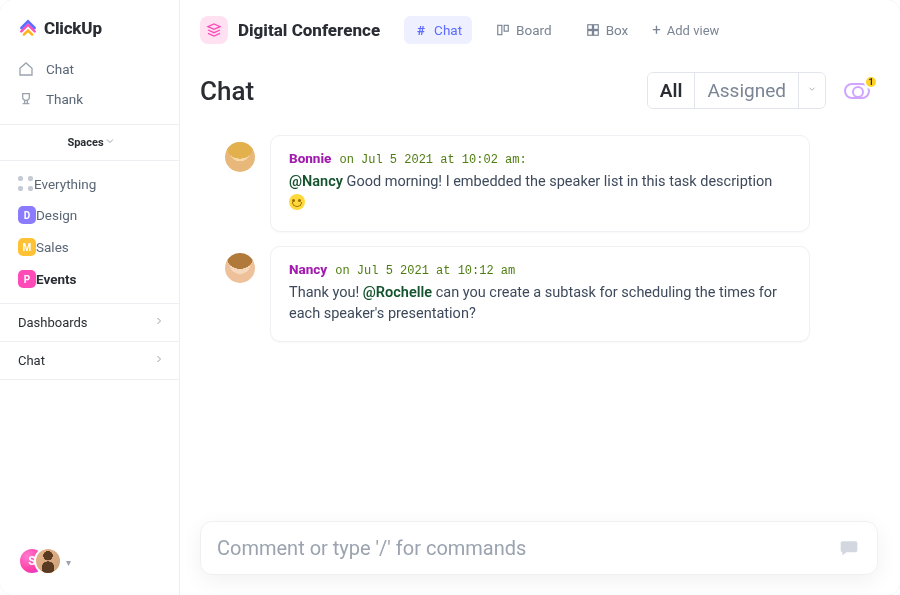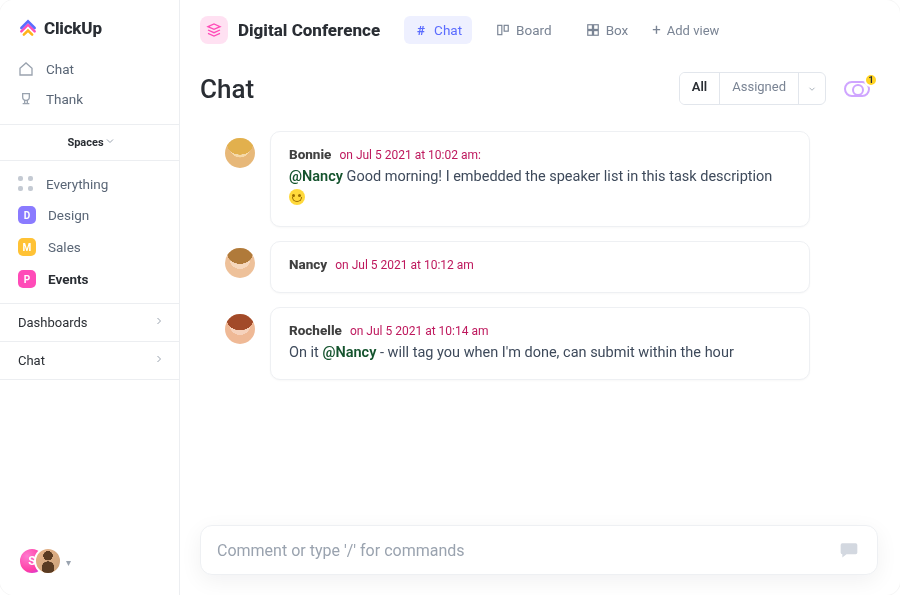--- a/index.html
+++ b/index.html
@@ -19,21 +19,21 @@
   .side-nav { padding: 2px 0 10px 0; }
   .side-item { display: flex; align-items: center; gap: 12px; padding: 7px 18px; font-size: 13.5px; color: #5a6676; cursor: pointer; }
   .side-item .icon { width: 16px; height: 16px; color: #9aa3af; display:flex; align-items:center; justify-content:center;}
   .side-section-head {
     display: flex; align-items: center; justify-content: center;
     padding: 10px 14px 10px 18px; font-size: 11px; font-weight: 700; color: #2a2e34;
     border-top: 1px solid #eceef1; border-bottom: 1px solid #eceef1; cursor: pointer;
   }
   .chev { color:#9aa3af; }
   .spaces-list { padding: 8px 0; }
-  .space-item { display:flex; align-items:center; gap:12px; padding:7px 18px; font-size:13.5px; color:#5a6676; cursor:pointer;}
+  .space-item { display:flex; align-items:center; padding:7px 18px; font-size:13.5px; color:#5a6676; cursor:pointer;}
   .space-badge { width:18px; height:18px; border-radius:5px; display:flex; align-items:center; justify-content:center; font-size:10px; font-weight:700; color:#fff;}
   .dots4 { width:16px; height:16px; display:grid; grid-template-columns:1fr 1fr; grid-template-rows:1fr 1fr; gap:3px;}
   .dots4 span { width:5px; height:5px; border-radius:2px; background:#c4cad3;}
   .space-item.active { color:#2a2e34; font-weight:700;}
   .side-row {
     display:flex; align-items:center; justify-content:space-between; padding:11px 14px 11px 18px;
     font-size:13px; color:#2a2e34; border-top:1px solid #eceef1; cursor:pointer;
   }
   .sidebar-spacer { flex:1; }
   .sidebar-foot { padding: 12px 18px 18px 18px; display:flex; align-items:center; gap:6px;}
@@ -55,21 +55,21 @@
   .tabs { display:flex; align-items:center; gap:14px; margin-left:6px;}
   .tab { display:flex; align-items:center; gap:6px; padding:6px 10px; font-size:13.5px; color:#7a8494; border-radius:6px; cursor:pointer;}
   .tab.active { color:#5b6cff; background:#eef0ff;}
   .tab .ticon { width:14px; height:14px; display:flex; align-items:center; justify-content:center;}
   .addview { display:flex; align-items:center; gap:6px; font-size:13px; color:#7a8494; cursor:pointer;}
 
   .subbar { display:flex; align-items:center; justify-content:space-between; padding: 18px 26px 10px 20px;}
   .chat-title { font-size:26px; font-weight:500; color:#2a2e34; }
   .filters { display:flex; align-items:center; gap:18px;}
   .seg { display:flex; border:1px solid #e2e6ec; border-radius:6px; overflow:hidden;}
-  .seg-btn { padding:6px 12px; font-size:13px; color:#7a8494; background:#fff; cursor:pointer;}
+  .seg-btn { padding:6px 12px; font-size:19px; color:#7a8494; background:#fff; cursor:pointer;}
   .seg-btn.active { color:#2a2e34; font-weight:600;}
   .seg-div { width:1px; background:#e2e6ec;}
   .seg-drop { padding:6px 8px; color:#9aa3af;}
   .eye-wrap { position:relative; width:30px; height:24px;}
   .eye { width:26px; height:16px; border:2px solid #cfa5ff; border-radius:60% / 100%; position:absolute; top:4px; left:0;}
   .eye::after{content:"";position:absolute;width:8px;height:8px;border:2px solid #cfa5ff;border-radius:50%;top:1px;left:6px;}
   .eye-badge{ position:absolute; top:-4px; right:-4px; width:14px; height:14px; border-radius:50%; background:#ffd324; color:#2a2e34; font-size:9px; font-weight:700; display:flex; align-items:center; justify-content:center; border:2px solid #fff;}
 
   .messages { flex:1; overflow:auto; padding: 6px 26px 10px 26px;}
   .msg { position:relative; margin: 10px 0 14px 64px; max-width: 540px; background:#fff; border:1px solid #eef0f3; border-radius:10px; padding: 14px 18px 16px 18px; box-shadow: 0 1px 2px rgba(16,24,40,0.03);}
@@ -77,31 +77,31 @@
   .msg .avatar.b { background: radial-gradient(circle at 50% 30%, #f5d9a8 0 40%, #e7b879 41% 100%);}
   .msg .avatar.b::after{content:"";position:absolute;inset:0;background:
     radial-gradient(ellipse 70% 55% at 50% 22%, #e2b04d 0 60%, transparent 61%);}
   .msg .avatar.n { background: radial-gradient(circle at 50% 35%, #f6d8bd 0 42%, #eec19a 43% 100%);}
   .msg .avatar.n::after{content:"";position:absolute;inset:0;background:
     radial-gradient(ellipse 72% 56% at 50% 20%, #b07a3a 0 58%, transparent 59%);}
   .msg .avatar.r { background: radial-gradient(circle at 50% 35%, #f6d2bc 0 42%, #efb996 43% 100%);}
   .msg .avatar.r::after{content:"";position:absolute;inset:0;background:
     radial-gradient(ellipse 74% 58% at 50% 20%, #a24a29 0 58%, transparent 59%);}
   .msg-head { display:flex; align-items:baseline; gap:8px; margin-bottom:4px;}
-  .author { font-weight:800; font-size:13.5px; color:#404040;}
-  .time { font-size:12px; color:#be185d;}
+  .author { font-weight:800; font-size:13.5px; color:#a21caf;}
+  .time { font-size:12px; color:#4d7c0f;font-family:Liberation Mono, monospace;}
   .body { font-size:14.5px; color:#3e4a5b; line-height:1.5;}
   .mention { color:#14532d; font-weight:600;}
   .emoji { display:inline-block; width:16px; height:16px; vertical-align:-2px; background:#ffd93b; border-radius:50%; position:relative;}
   .emoji::before{content:"";position:absolute;width:3px;height:3px;background:#9a6b00;border-radius:50%;top:5px;left:3px;box-shadow:6px 0 0 #9a6b00;}
   .emoji::after{content:"";position:absolute;width:8px;height:4px;border:1.5px solid #9a6b00;border-top:none;border-radius:0 0 8px 8px;top:8px;left:3px;}
 
   .composer-wrap { padding: 10px 22px 20px 20px;}
   .composer { display:flex; align-items:center; justify-content:space-between; background:#fff; border:1px solid #eef0f3; border-radius:12px; padding: 14px 16px; box-shadow: 0 6px 22px rgba(16,24,40,0.06);}
-  .composer input { border:none; outline:none; font-size:16px; color:#be185d; flex:1; background:transparent;}
+  .composer input { border:none; outline:none; font-size:20px; color:#be185d; flex:1; background:transparent;}
   .composer input::placeholder{ color:#9aa3af;}
   .send-icon { width:24px; height:20px; color:#d3d8e0;}
 </style>
 </head>
 <body>
 
 <div class="app">
 
   <aside class="sidebar">
     <div class="logo-row">
@@ -268,32 +268,25 @@
           <span class="mention">@Nancy</span><span> Good morning! I embedded the speaker list in this task description </span><span class="emoji"></span>
         </div>
       </div>
 
       <div class="msg">
         <div class="avatar n"></div>
         <div class="msg-head">
           <span class="author">Nancy</span>
           <span class="time">on Jul 5 2021 at 10:12 am</span>
         </div>
-      </div>
-
-      <div class="msg">
-        <div class="avatar r"></div>
-        <div class="msg-head">
-          <span class="author">Rochelle</span>
-          <span class="time">on Jul 5 2021 at 10:14 am</span>
-        </div>
         <div class="body">
-          <span>On it </span><span class="mention">@Nancy</span><span> - will tag you when I'm done, can submit within the hour</span>
-        </div>
-      </div>
+          <span>Thank you! </span><span class="mention">@Rochelle</span><span> can you create a subtask for scheduling the times for each speaker's presentation?</span>
+        </div>
+      </div>
+
 
     </div>
 
     <div class="composer-wrap">
       <div class="composer">
         <input type="text" placeholder="Comment or type '/' for commands" style="">
         <span class="send-icon">
           <svg width="24" height="20" viewBox="0 0 24 24" fill="currentColor">
               <path d="M4 4h16a2 2 0 0 1 2 2v9a2 2 0 0 1-2 2H9l-5 4v-4a2 2 0 0 1-2-2V6a2 2 0 0 1 2-2z"></path>
             </svg>

